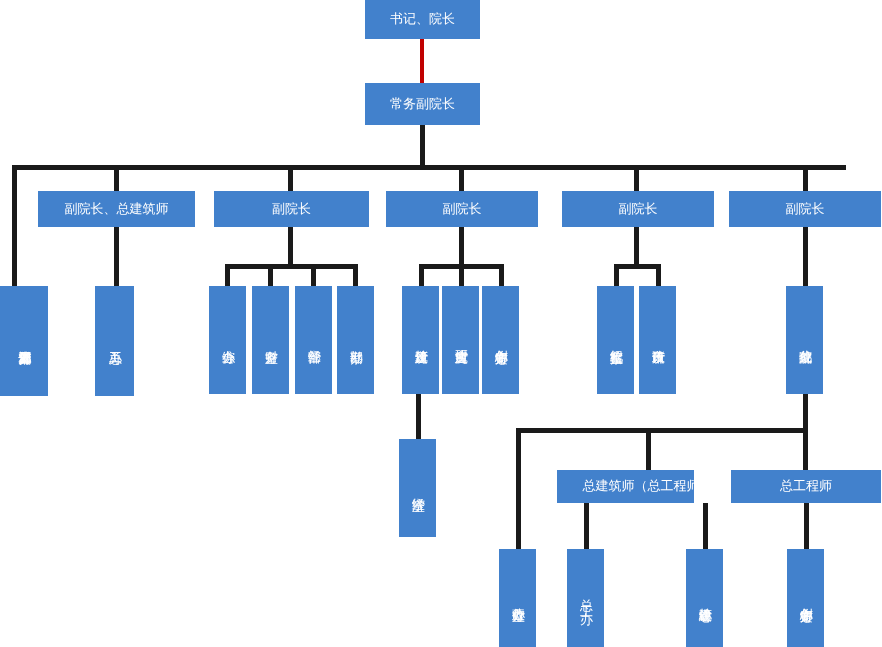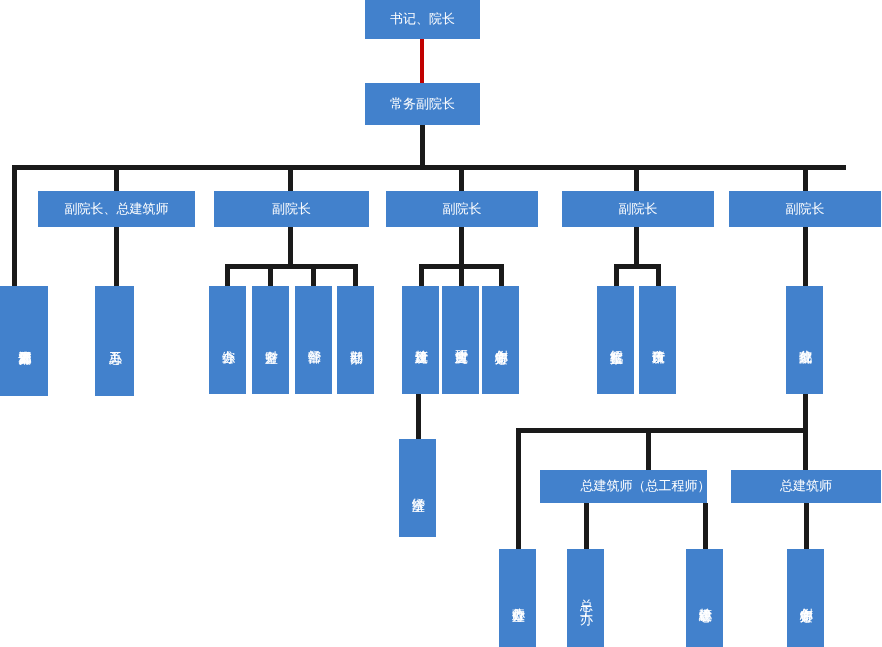--- a/index.html
+++ b/index.html
@@ -146,21 +146,21 @@
   <div class="node v" style="left:442px; top:286px; width:37px; height:108px;">古建研究所</div>
   <div class="node v" style="left:482px; top:286px; width:37px; height:108px;">方案创作中心</div>
 
   <div class="node v" style="left:597px; top:286px; width:37px; height:108px;">纪检监察室</div>
   <div class="node v" style="left:639px; top:286px; width:37px; height:108px;">市政设计所</div>
 
   <div class="node v" style="left:786px; top:286px; width:37px; height:108px;">成都分院</div>
 
   <div class="node v" style="left:399px; top:439px; width:37px; height:98px;">经济室</div>
 
-  <div class="node h" style="left:540px; top:470px; width:167px; height:33px;padding-left:48px;">总建筑师（总工程师）</div>
-  <div class="node h" style="left:731px; top:470px; width:150px; height:33px;">总建筑师</div>
+  <div class="node h" style="left:557px; top:470px; width:137px; height:33px;padding-left:48px;">总建筑师（总工程师）</div>
+  <div class="node h" style="left:731px; top:470px; width:150px; height:33px;">总工程师</div>
 
   <div class="node v" style="left:499px; top:549px; width:37px; height:98px;">行政办公室</div>
   <div class="node v spaced" style="left:567px; top:549px; width:37px; height:98px;">总工办</div>
   <div class="node v" style="left:686px; top:549px; width:37px; height:98px;">建筑设计中心</div>
   <div class="node v" style="left:787px; top:549px; width:37px; height:98px;">方案创作中心</div>
 
 </div>
 
 </body></html>

